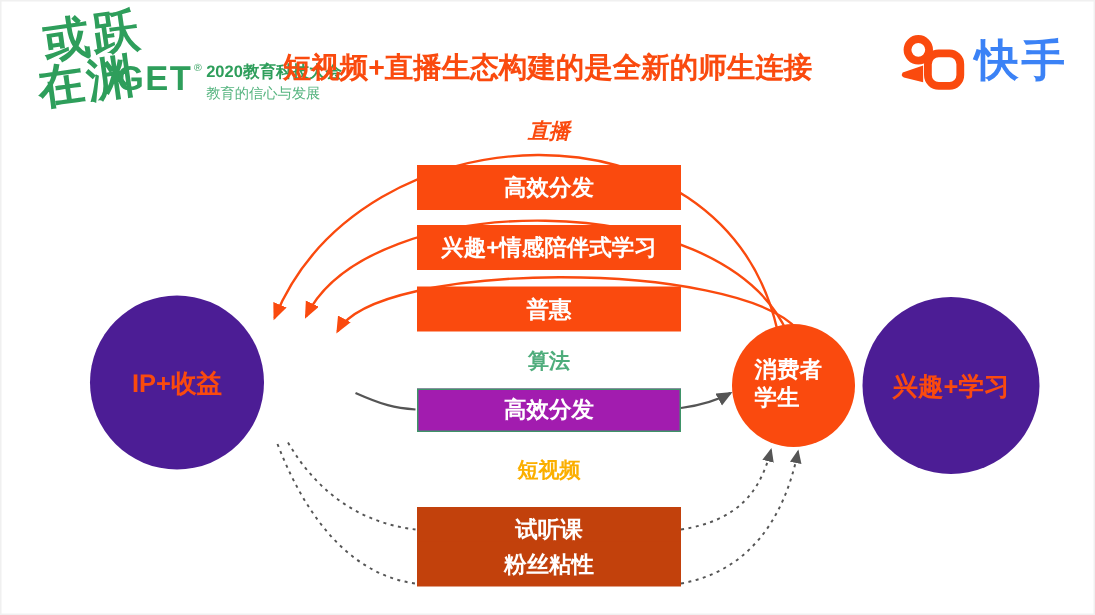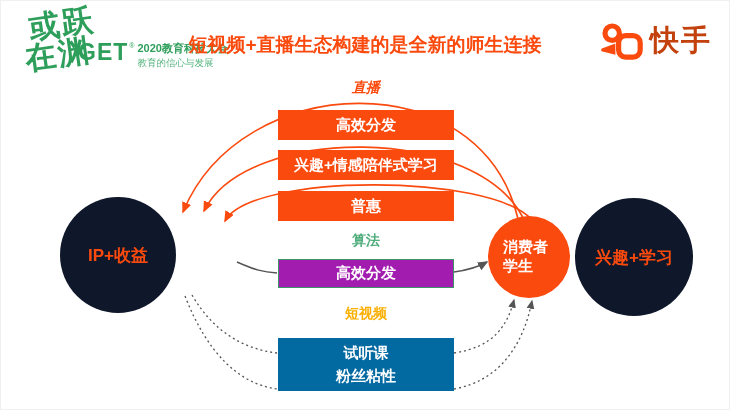--- a/index.html
+++ b/index.html
@@ -19,42 +19,42 @@
   .get-reg{color:#2E9E5B;font-size:7px;margin:1px 3px 0 1px;}
   .get-right{display:flex;flex-direction:column;margin-top:1px;}
   .ev-name{color:#2E9E5B;font-weight:bold;font-size:11px;line-height:1.2;}
   .ev-slogan{color:#55B47F;font-size:9.5px;line-height:1.3;margin-top:2px;}
   .page-title{
     position:absolute;left:0;right:0;top:31px;text-align:center;
     color:#FA4A0E;font-weight:bold;font-size:19px;
   }
   .ks-logo{position:absolute;left:596px;top:16px;width:120px;height:48px;}
   .ks-icon{position:absolute;left:0;top:2px;}
-  .ks-word{position:absolute;left:53px;top:4px;color:#c2410c;font-weight:bold;font-size:29px;letter-spacing:2px;}
+  .ks-word{position:absolute;left:53px;top:4px;color:#3b82f6;font-weight:bold;font-size:29px;letter-spacing:2px;}
   
   .connectors{position:absolute;left:0;top:0;}
   .sec-label{
     position:absolute;left:277px;width:176px;text-align:center;
     font-weight:bold;font-size:14px;
   }
   .lbl-live{top:78px;color:#FA4A0E;font-style:italic;}
   .lbl-algo{top:231px;color:#4FAD7C;}
   .lbl-sv{top:304px;color:#FBAF00;}
   .bar{
     position:absolute;left:277px;width:176px;height:30px;box-sizing:border-box;
     display:flex;align-items:center;justify-content:center;
     color:#ffffff;font-weight:bold;font-size:15px;
   }
   .bar.red{background:#FA4A0E;}
   .bar.green{background:#a21caf;border:1px solid #3E9468;}
-  .bar.yellow{background:#0369a1;}
+  .bar.yellow{background:#c2410c;}
   .b1{top:109px;} .b2{top:149px;} .b3{top:190px;}
   .b4{top:258px;height:29px;} .b5{top:337px;} .b6{top:360px;}
   .circle{position:absolute;border-radius:50%;display:flex;align-items:center;justify-content:center;}
-  .pink{background:#0f172a;color:#FA4A0E;font-weight:bold;font-size:17px;}
+  .pink{background:#4c1d95;color:#FA4A0E;font-weight:bold;font-size:17px;}
   .pink-left{left:59px;top:196px;width:116px;height:116px;}
   .pink-right{left:574px;top:197px;width:118px;height:118px;}
   .solid{background:#FA4A0E;color:#fff;font-weight:bold;font-size:15px;
          flex-direction:column;align-items:flex-start;line-height:1.25;}
   .teacher{left:154px;top:212px;width:84px;height:84px;padding-left:18px;box-sizing:border-box;}
   .student{left:487px;top:215px;width:82px;height:82px;padding-left:15px;box-sizing:border-box;}
 </style>
 </head>
 <body>
 

